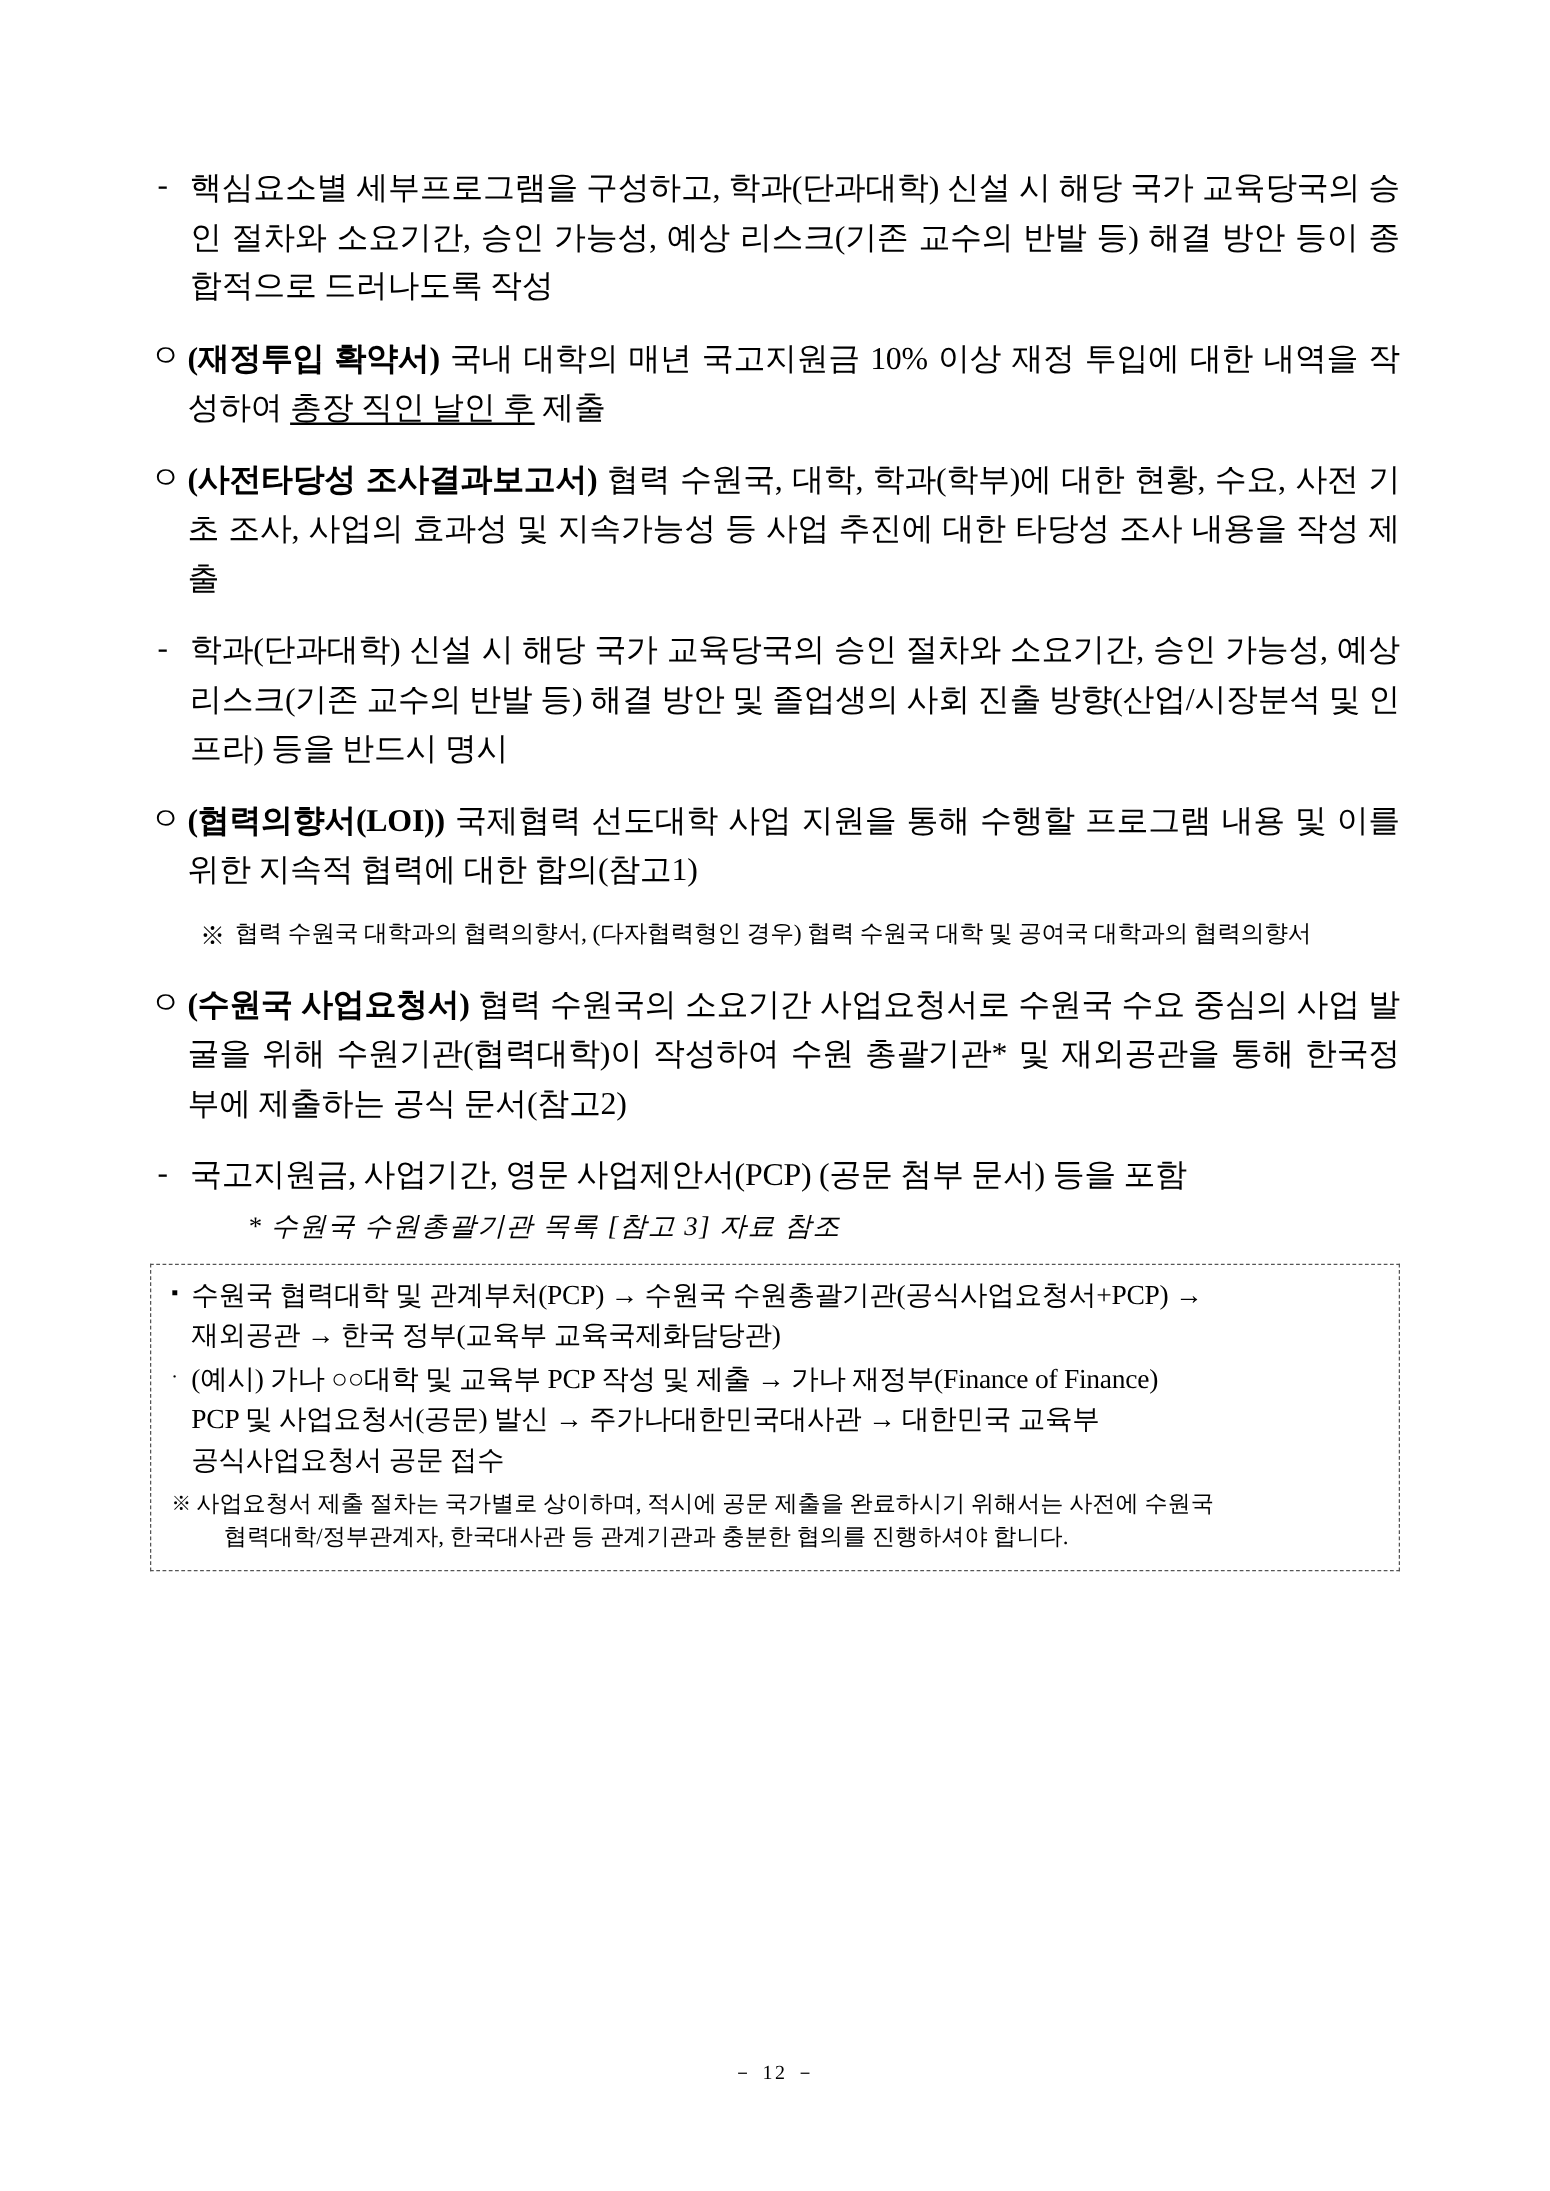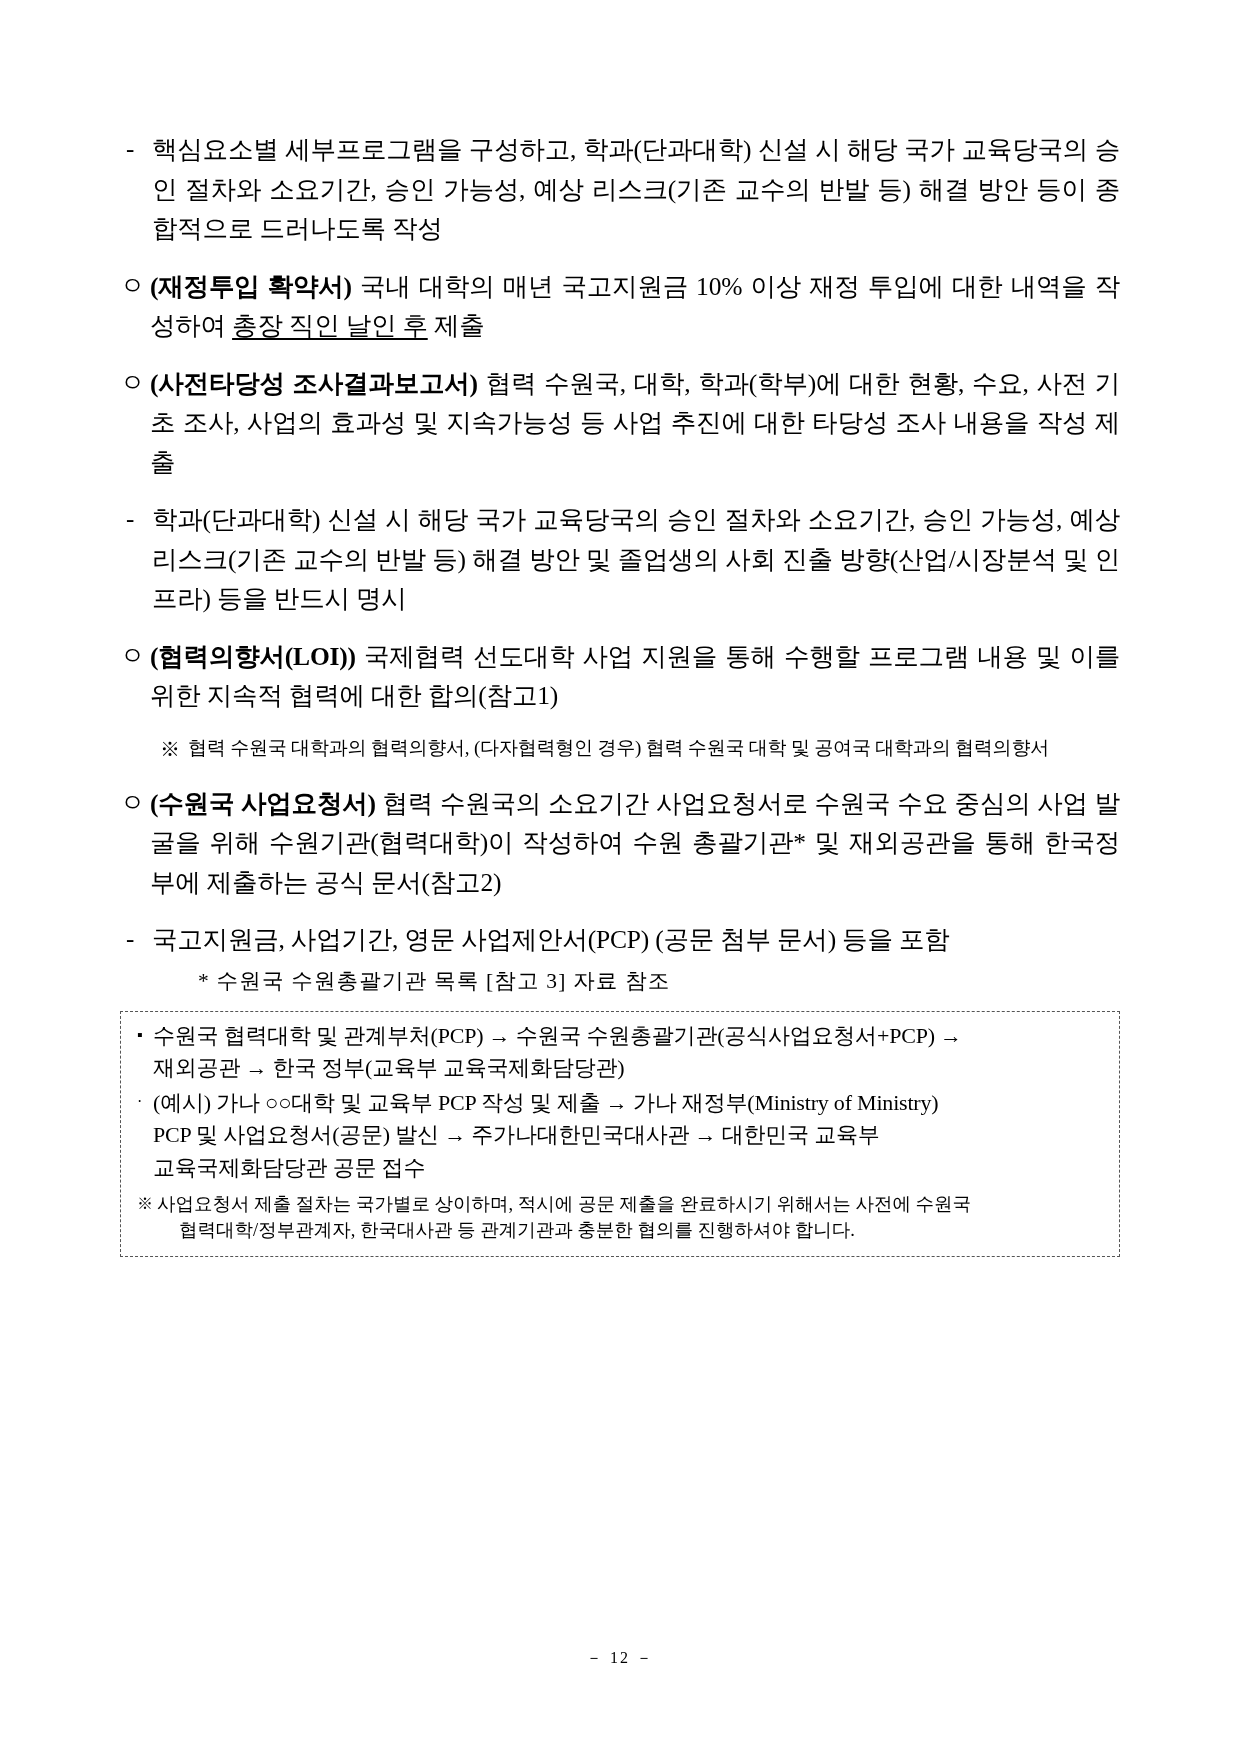--- a/index.html
+++ b/index.html
@@ -71,20 +71,21 @@
     letter-spacing: -0.2px;
   }
   .indent-2 { padding-left: 40px; }
 
   
   .star-line {
     font-size: 21.5px;
     letter-spacing: 1.2px;
     padding-left: 78px;
     margin: 6px 0 16px 0;
+    font-style: italic;
   }
 
   
   .boxed {
     border: 1px dashed #555;
     margin-top: 10px;
     padding: 8px 16px 12px 16px;
     position: relative;
   }
   .boxed-title {
@@ -221,23 +222,23 @@
           <div class="box-marker">▪</div>
           <div class="box-text">
             <span>수원국 협력대학 및 관계부처(PCP) → 수원국 수원총괄기관(공식사업요청서+PCP) →</span><br>
             <span>재외공관 → 한국 정부(교육부 교육국제화담당관)</span>
           </div>
         </div>
 
         <div class="box-row">
           <div class="box-marker">·</div>
           <div class="box-text">
-            <span>(예시) 가나 ○○대학 및 교육부 PCP 작성 및 제출 → 가나 재정부(Ministry of Ministry)</span><br>
+            <span>(예시) 가나 ○○대학 및 교육부 PCP 작성 및 제출 → 가나 재정부(Finance of Finance)</span><br>
             <span>PCP 및 사업요청서(공문) 발신 → 주가나대한민국대사관 → 대한민국 교육부</span><br>
-            <span>교육국제화담당관 공문 접수</span>
+            <span>공식사업요청서 공문 접수</span>
           </div>
         </div>
 
         <div class="box-note">
           <div class="box-marker">※</div>
           <div class="box-note-text">
             <span>사업요청서 제출 절차는 국가별로 상이하며, 적시에 공문 제출을 완료하시기 위해서는 사전에 수원국</span>
             <span class="ln2">협력대학/정부관계자, 한국대사관 등 관계기관과 충분한 협의를 진행하셔야 합니다.</span>
           </div>
         </div>

